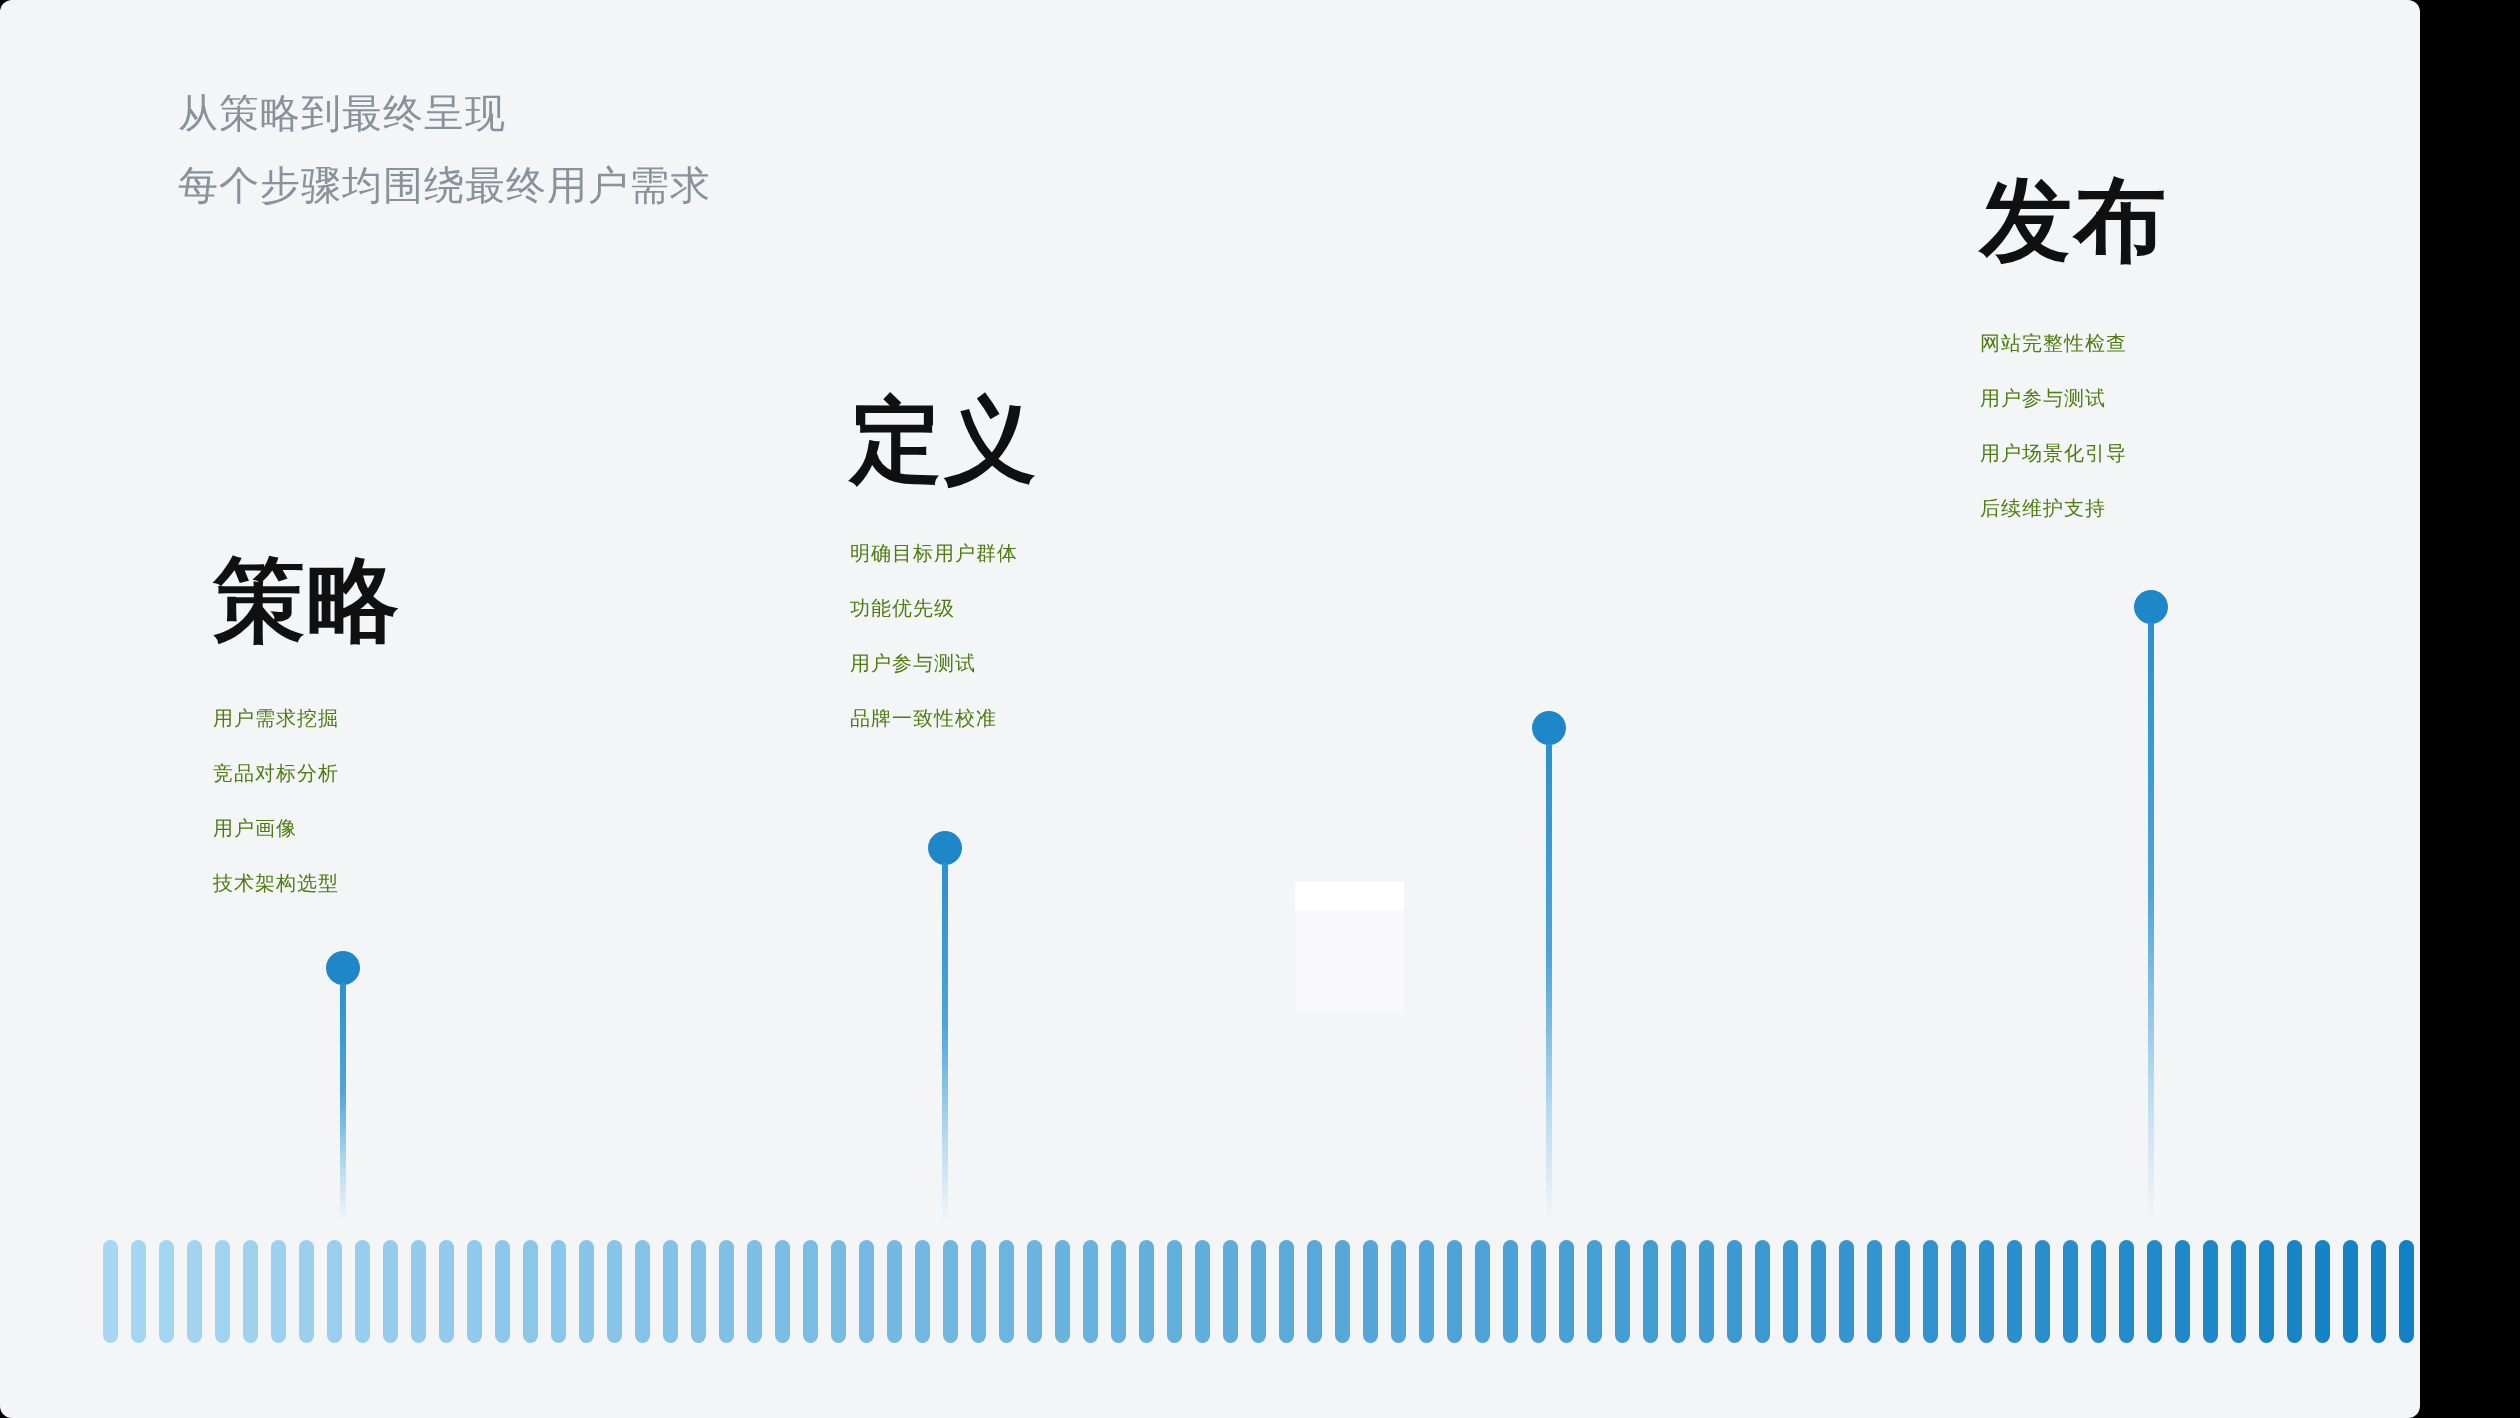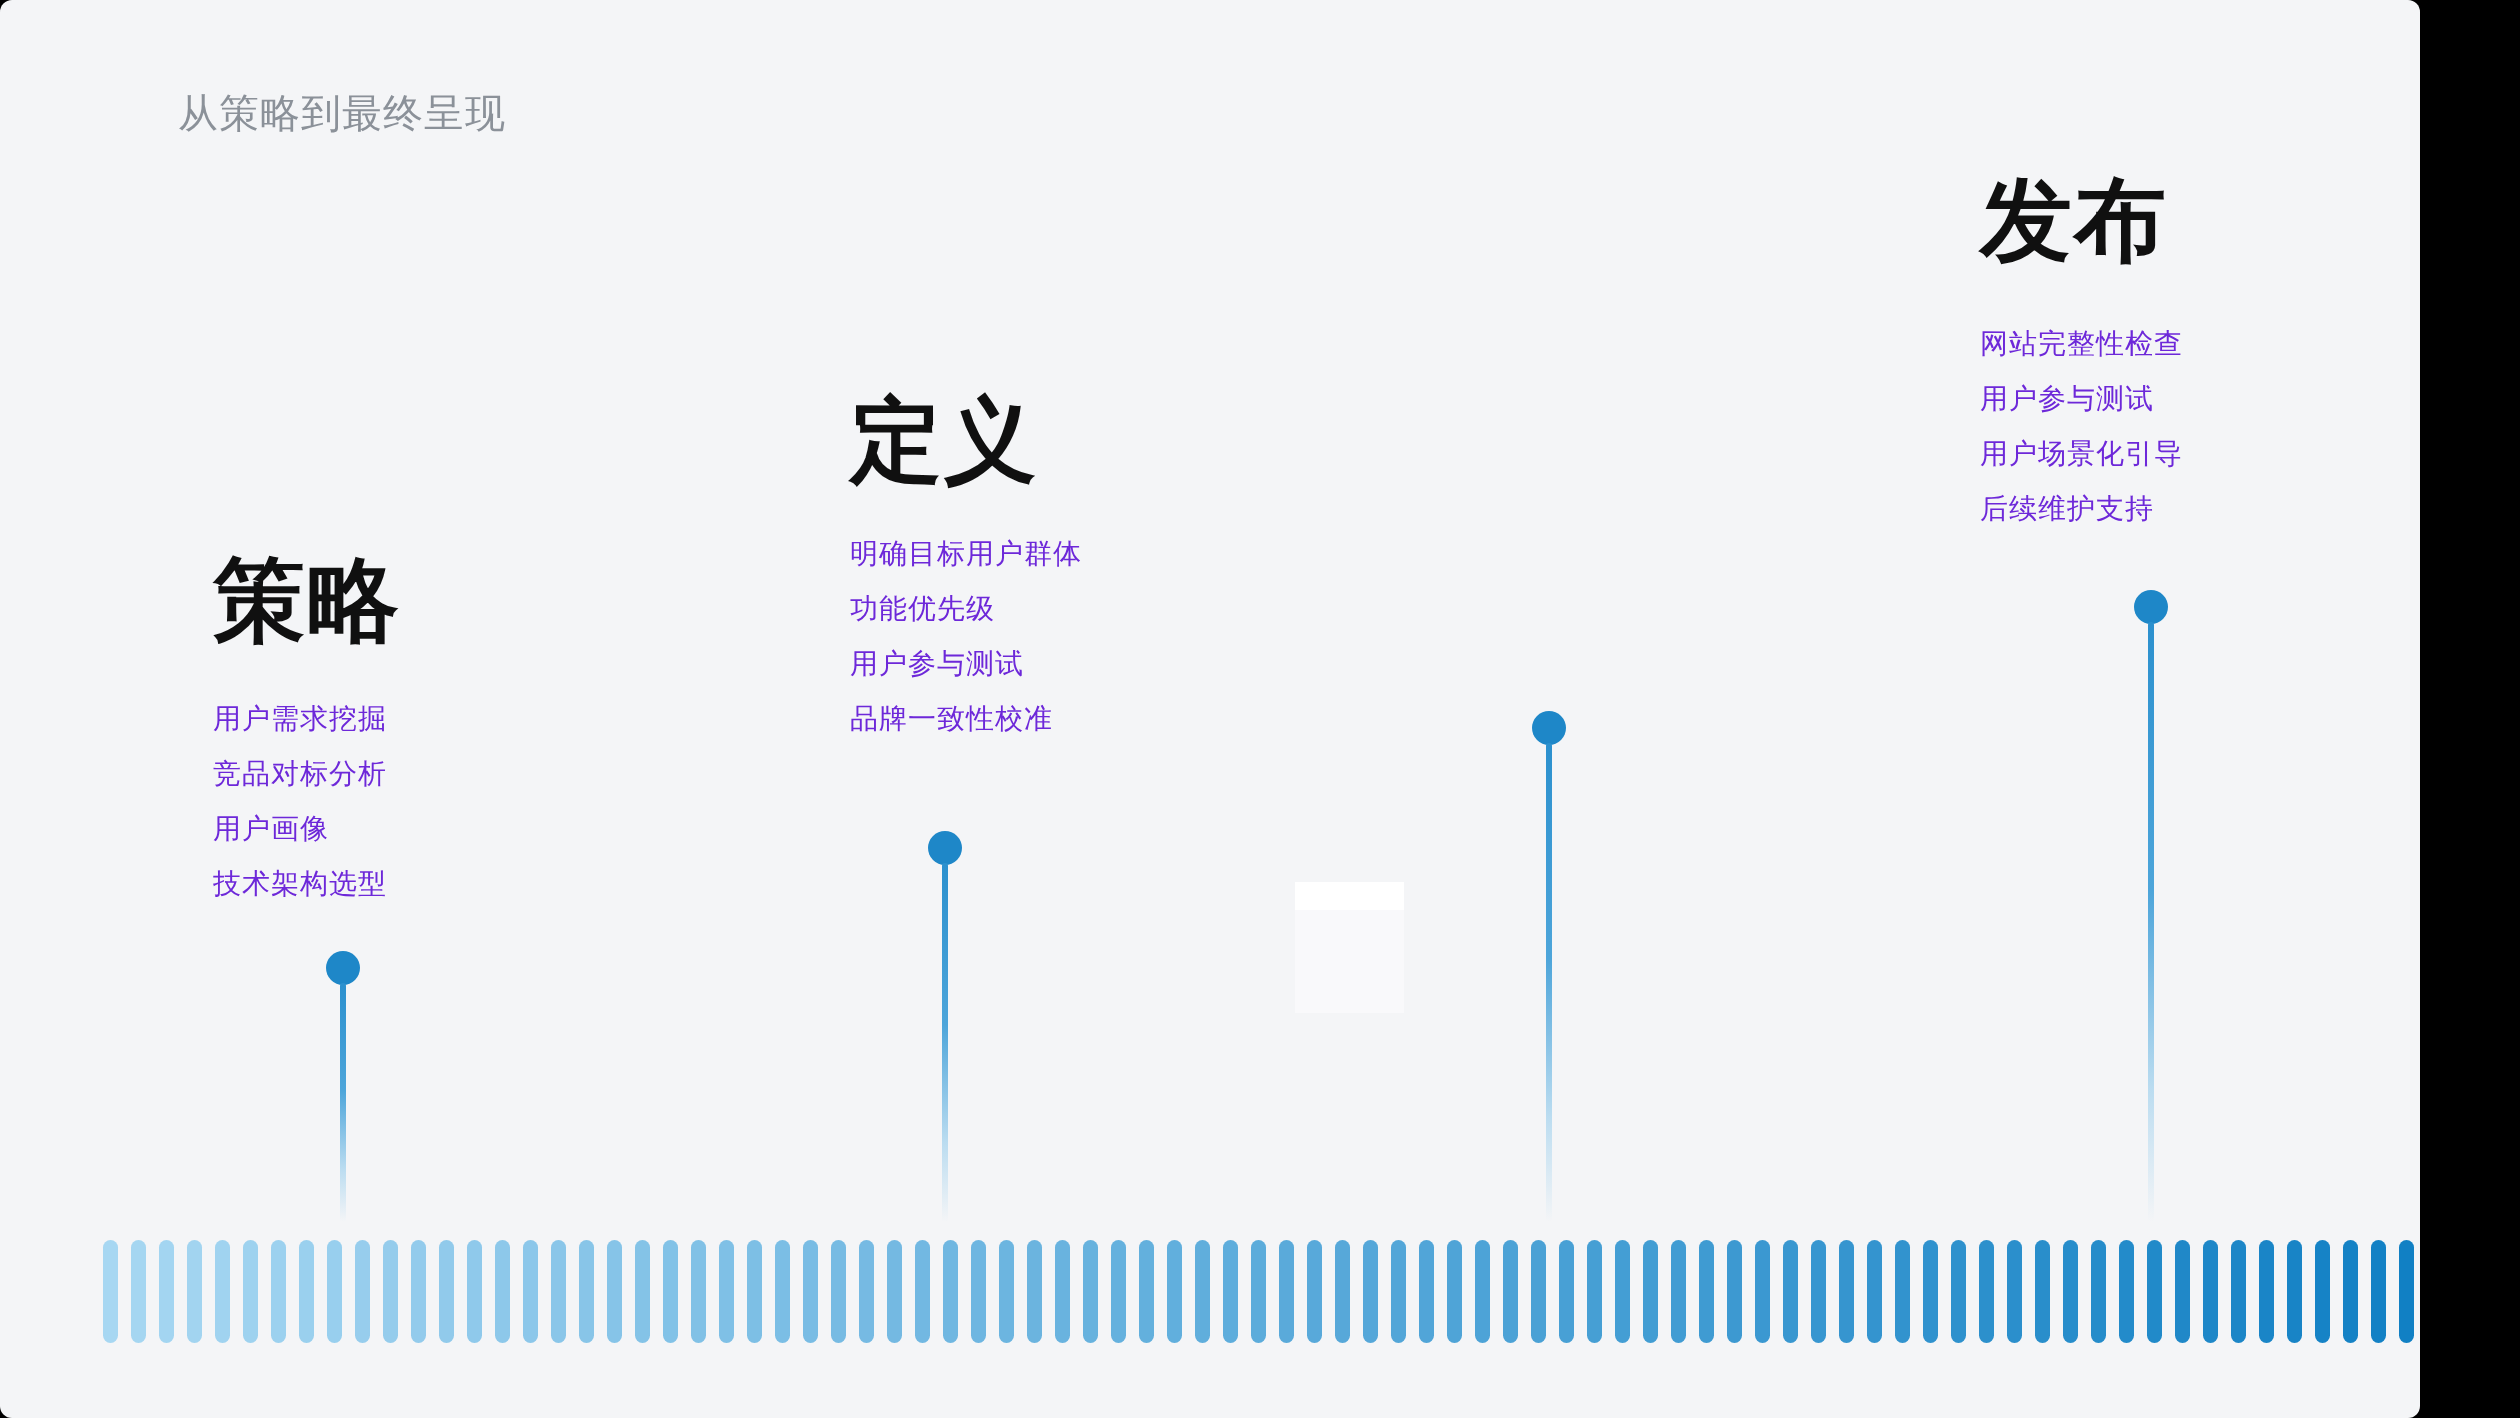--- a/index.html
+++ b/index.html
@@ -44,24 +44,24 @@
     white-space: nowrap;
   }
   .stage-items {
     list-style: none;
     margin: 0;
     padding: 0;
     position: absolute;
     left: 0;
   }
   .stage-items li {
-    font-size: 28px;
+    font-size: 20px;
     line-height: 55px;
     font-weight: 400;
-    color: #6d28d9;
+    color: #4d7c0f;
     letter-spacing: 1px;
     white-space: nowrap;
   }
   .stage.s1 { left: 213px;  top: 550px; }
   .stage.s2 { left: 810px;  top: 390px; margin-left: 40px; }
   .stage.s3 { left: 1406px; top: 280px; }
   .stage.s4 { left: 1980px; top: 170px; }
   .stage.s1 .stage-items { top: 141px; }
   .stage.s2 .stage-items { top: 136px; }
   .stage.s3 .stage-items { top: 144px; }
@@ -130,20 +130,21 @@
     border-radius: 8px;
   }
 </style>
 </head>
 <body>
 
 <div class="canvas">
 
   <div class="header">
     <div class="header-line">从策略到最终呈现</div>
+    <div class="header-line">每个步骤均围绕最终用户需求</div>
   </div>
 
   <section class="stage s1">
     <h2 class="stage-title">策略</h2>
     <ul class="stage-items">
       <li>用户需求挖掘</li>
       <li>竞品对标分析</li>
       <li>用户画像</li>
       <li>技术架构选型</li>
     </ul>

